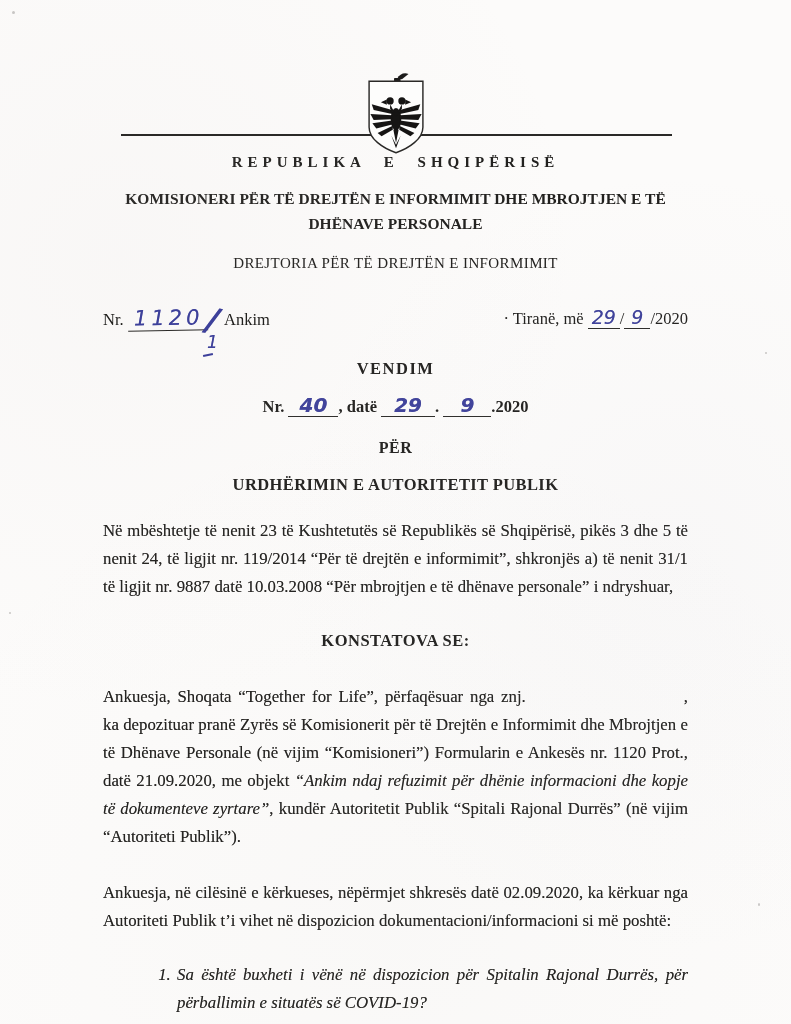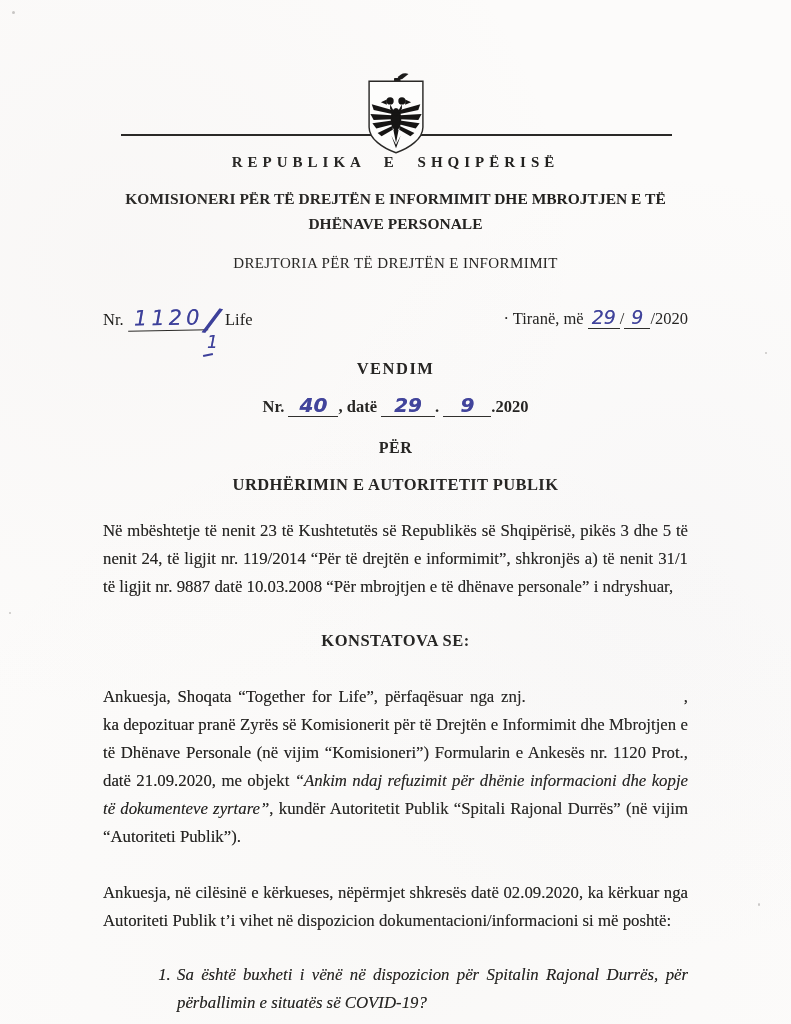--- a/index.html
+++ b/index.html
@@ -140,21 +140,21 @@
   </div>
 
   <div class="republic">REPUBLIKA E SHQIPËRISË</div>
   <div class="commissioner">KOMISIONERI PËR TË DREJTËN E INFORMIMIT DHE MBROJTJEN E TË DHËNAVE PERSONALE</div>
   <div class="directorate">DREJTORIA PËR TË DREJTËN E INFORMIMIT</div>
 
   <div class="proto-row">
     <span class="proto-left">
       <span>Nr.</span>
       <span class="hw u proto-num">1120</span><span class="hw proto-slash">/</span>
-      <span>Life</span>
+      <span>Ankim</span>
       <span class="hw proto-sub">1</span>
     </span>
     <span class="date-right">
       <span>· Tiranë, më</span>
       <span class="hw u">29</span><span>/</span><span class="hw u month">9</span><span>/2020</span>
     </span>
   </div>
 
   <div class="vendim">VENDIM</div>
 

